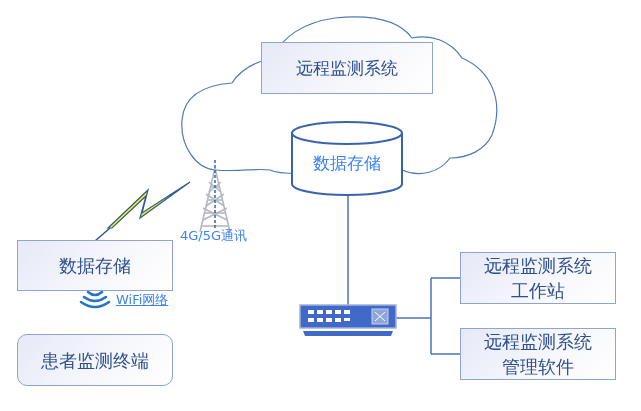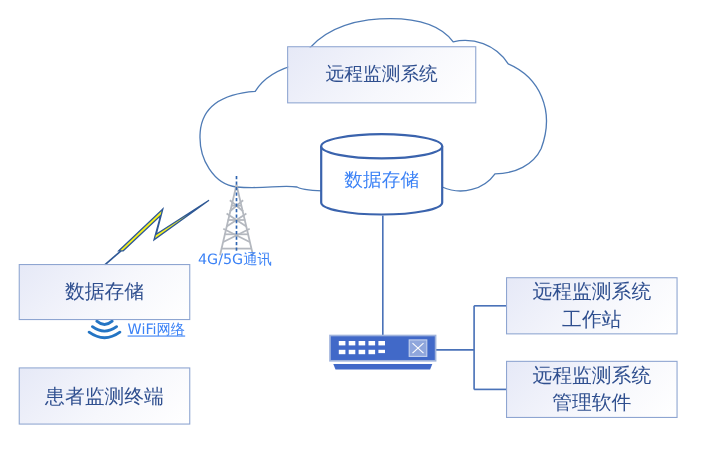--- a/index.html
+++ b/index.html
@@ -95,21 +95,21 @@
 <div class="lbl" style="left:313px; top:152px; font-size:17px; color:#3b82f6;">数据存储</div>
 
 <div class="lbl" style="left:180px; top:227px; font-size:13px;">4G/5G通讯</div>
 
 <div class="box" style="left:17px; top:240px; width:156px; height:51px; font-size:18px;">
   <span>数据存储</span>
 </div>
 
 <div class="lbl" style="left:116px; top:291px; font-size:13px;text-decoration:underline;">WiFi网络</div>
 
-<div class="box" style="left:17px; top:334px; width:156px; height:52px; font-size:18px;">
+<div class="box" style="left:17px; top:334px; width:156px; height:52px; font-size:18px;border-radius:10px;">
   <span>患者监测终端</span>
 </div>
 
 <div class="box" style="left:460px; top:252px; width:156px; height:52px; font-size:18px;">
   <span>远程监测系统</span>
   <span>工作站</span>
 </div>
 
 <div class="box" style="left:460px; top:328px; width:156px; height:52px; font-size:18px;">
   <span>远程监测系统</span>

